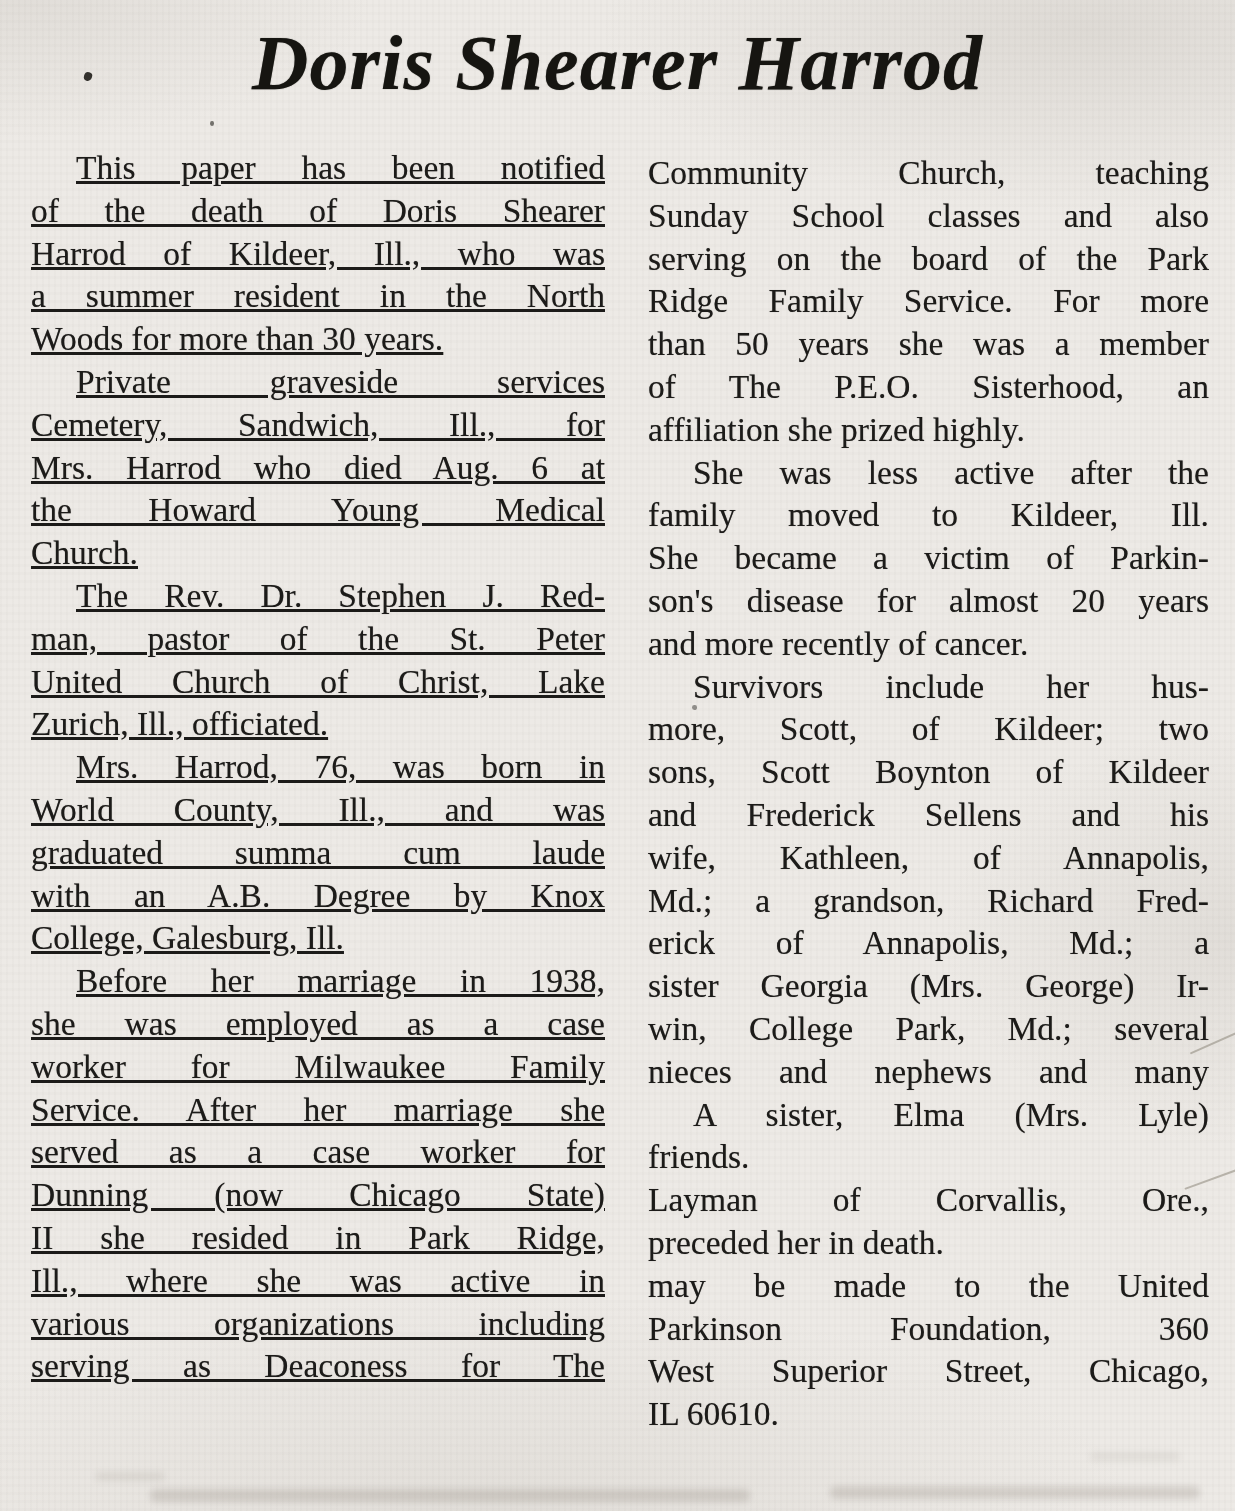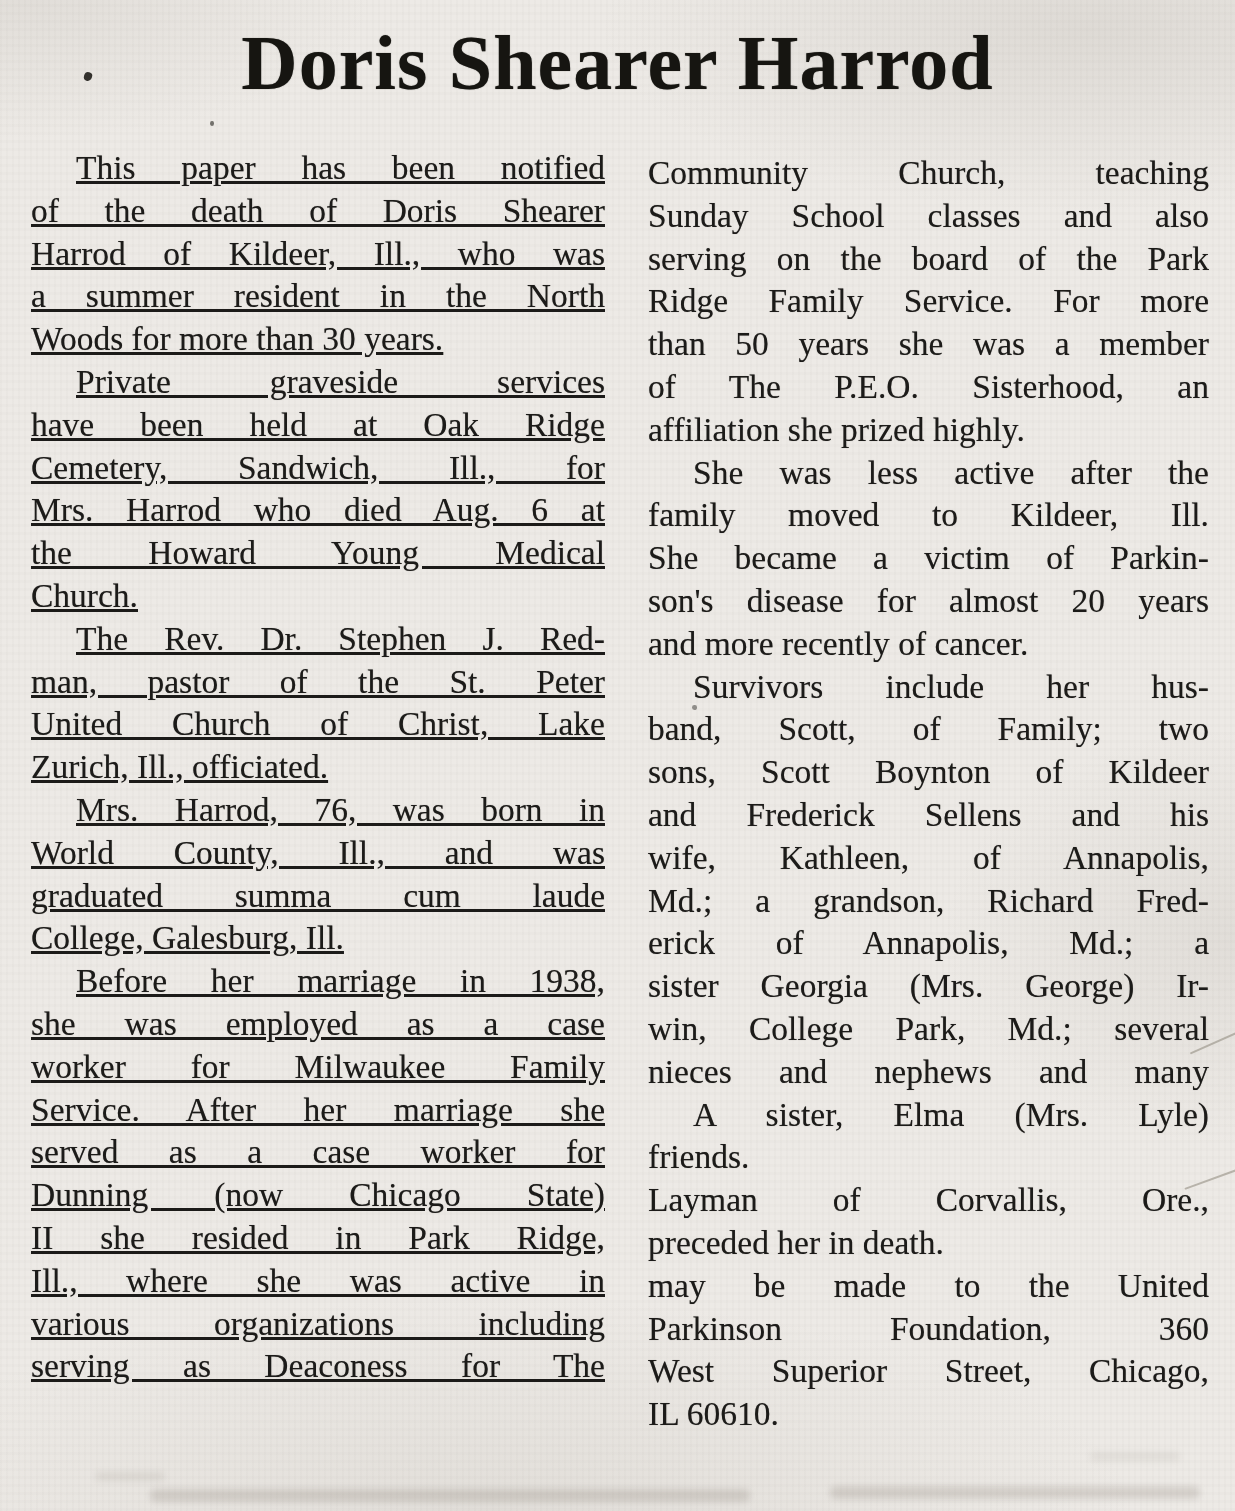--- a/index.html
+++ b/index.html
@@ -28,20 +28,21 @@
     color: var(--ink, #1c1b19);
   }
   .title {
     position: absolute;
     top: 18px;
     left: 0;
     width: 1235px;
     margin: 0;
     text-align: center;
     font-family: "Liberation Serif", serif;
+    font-style: italic;
     font-weight: bold;
     font-size: 78px;
     letter-spacing: 1px;
     color: #161511;
     text-shadow: 0 0 1px rgba(22,21,17,0.55);
   }
   .col {
     position: absolute;
     font-size: 33.5px;
     line-height: 42.8px;
@@ -94,32 +95,32 @@
 
   <h1 class="title">Doris Shearer Harrod</h1>
 
   <div class="col col-left">
       <div class="line indent">This paper has been notified</div>
       <div class="line">of the death of Doris Shearer</div>
       <div class="line">Harrod of Kildeer, Ill., who was</div>
       <div class="line">a summer resident in the North</div>
       <div class="line para-end">Woods for more than 30 years.</div>
       <div class="line indent">Private graveside services</div>
-      <div class="line">have been held at Oak Ridge</div>
       <div class="line">Cemetery, Sandwich, Ill., for</div>
       <div class="line">Mrs. Harrod who died Aug. 6 at</div>
       <div class="line">the Howard Young Medical</div>
       <div class="line para-end">Church.</div>
       <div class="line indent">The Rev. Dr. Stephen J. Red-</div>
       <div class="line">man, pastor of the St. Peter</div>
       <div class="line">United Church of Christ, Lake</div>
       <div class="line para-end">Zurich, Ill., officiated.</div>
       <div class="line indent">Mrs. Harrod, 76, was born in</div>
       <div class="line">World County, Ill., and was</div>
       <div class="line">graduated summa cum laude</div>
+      <div class="line">with an A.B. Degree by Knox</div>
       <div class="line para-end">College, Galesburg, Ill.</div>
       <div class="line indent">Before her marriage in 1938,</div>
       <div class="line">she was employed as a case</div>
       <div class="line">worker for Milwaukee Family</div>
       <div class="line">Service. After her marriage she</div>
       <div class="line">served as a case worker for</div>
       <div class="line">Dunning (now Chicago State)</div>
       <div class="line">II she resided in Park Ridge,</div>
       <div class="line">Ill., where she was active in</div>
       <div class="line">various organizations including</div>
@@ -132,21 +133,21 @@
       <div class="line">Ridge Family Service. For more</div>
       <div class="line">than 50 years she was a member</div>
       <div class="line">of The P.E.O. Sisterhood, an</div>
       <div class="line para-end">affiliation she prized highly.</div>
       <div class="line indent">She was less active after the</div>
       <div class="line">family moved to Kildeer, Ill.</div>
       <div class="line">She became a victim of Parkin-</div>
       <div class="line">son's disease for almost 20 years</div>
       <div class="line para-end">and more recently of cancer.</div>
       <div class="line indent">Survivors include her hus-</div>
-      <div class="line">band, Scott, of Family; two</div>
+      <div class="line">more, Scott, of Kildeer; two</div>
       <div class="line">sons, Scott Boynton of Kildeer</div>
       <div class="line">and Frederick Sellens and his</div>
       <div class="line">wife, Kathleen, of Annapolis,</div>
       <div class="line">Md.; a grandson, Richard Fred-</div>
       <div class="line">erick of Annapolis, Md.; a</div>
       <div class="line">sister Georgia (Mrs. George) Ir-</div>
       <div class="line">win, College Park, Md.; several</div>
       <div class="line">nieces and nephews and many</div>
       <div class="line indent">A sister, Elma (Mrs. Lyle)</div>
       <div class="line para-end">friends.</div>

